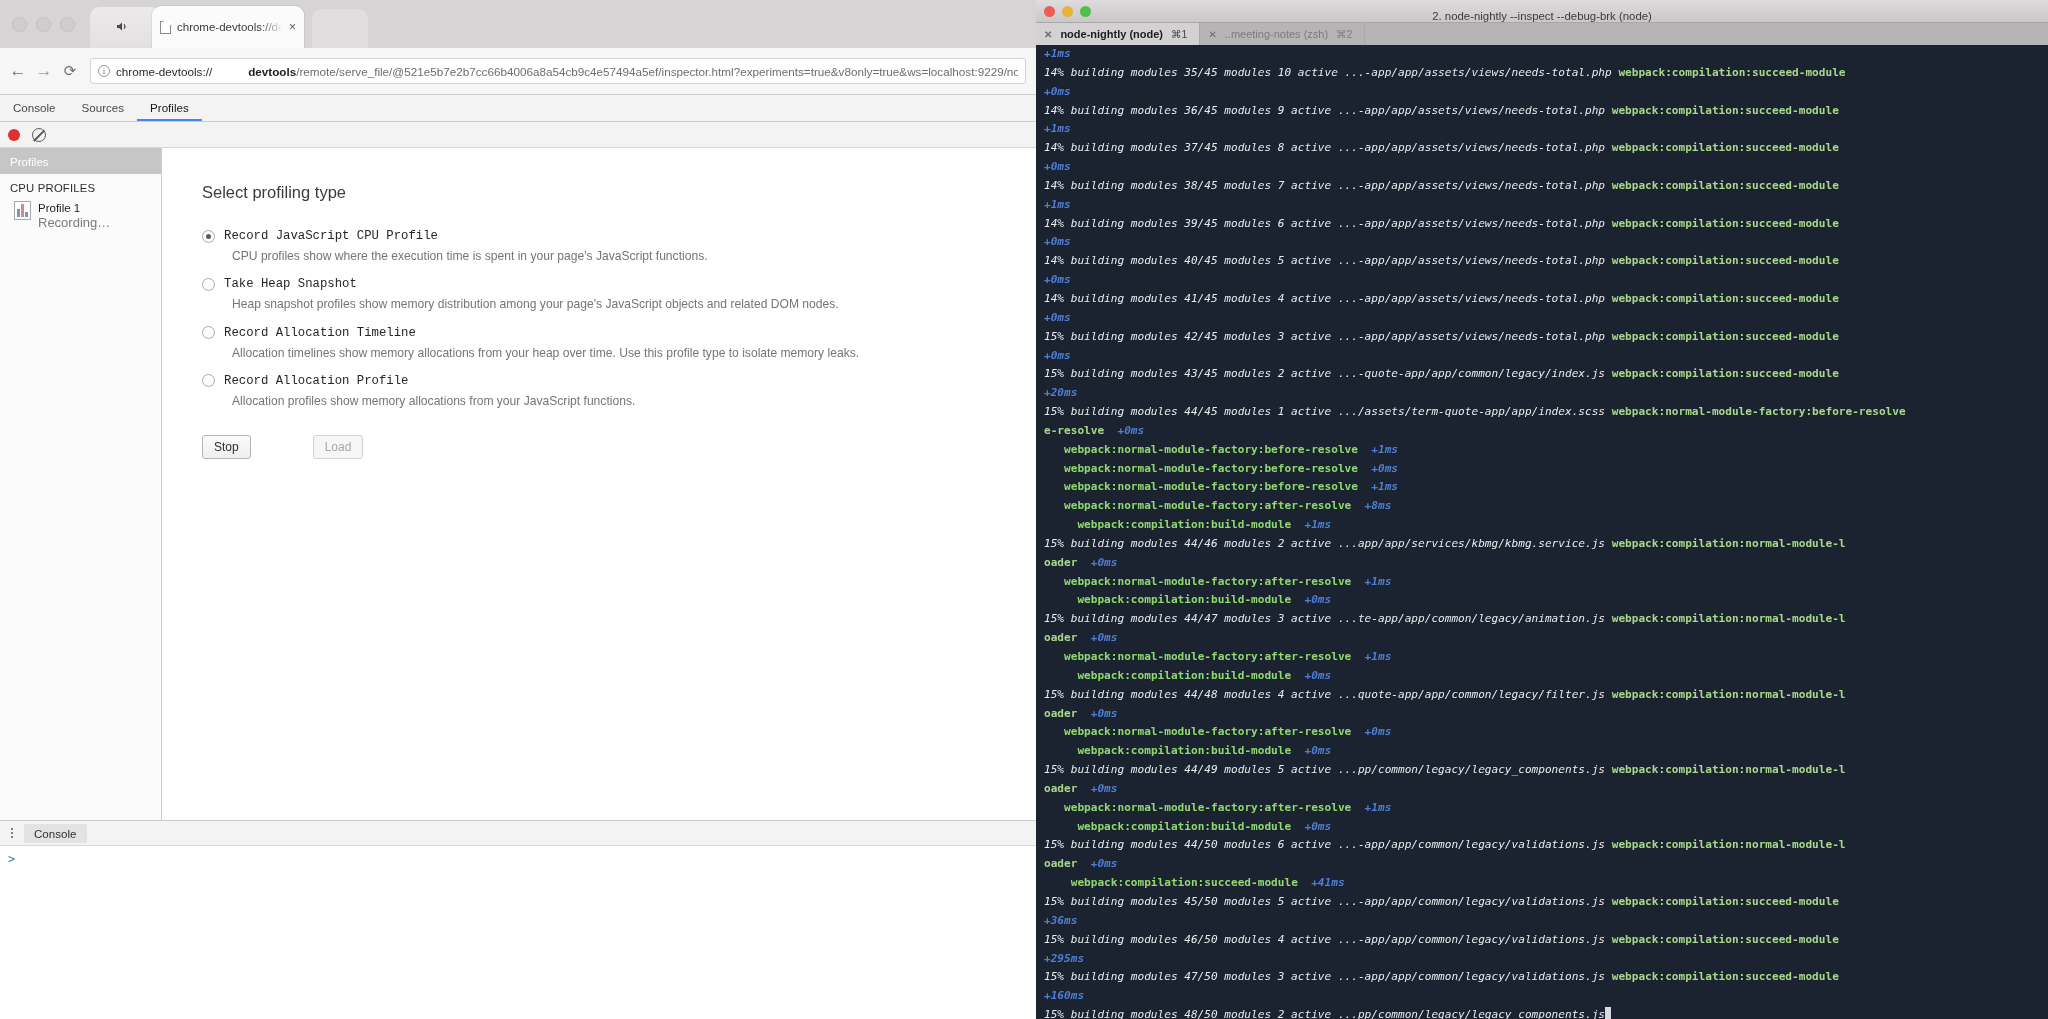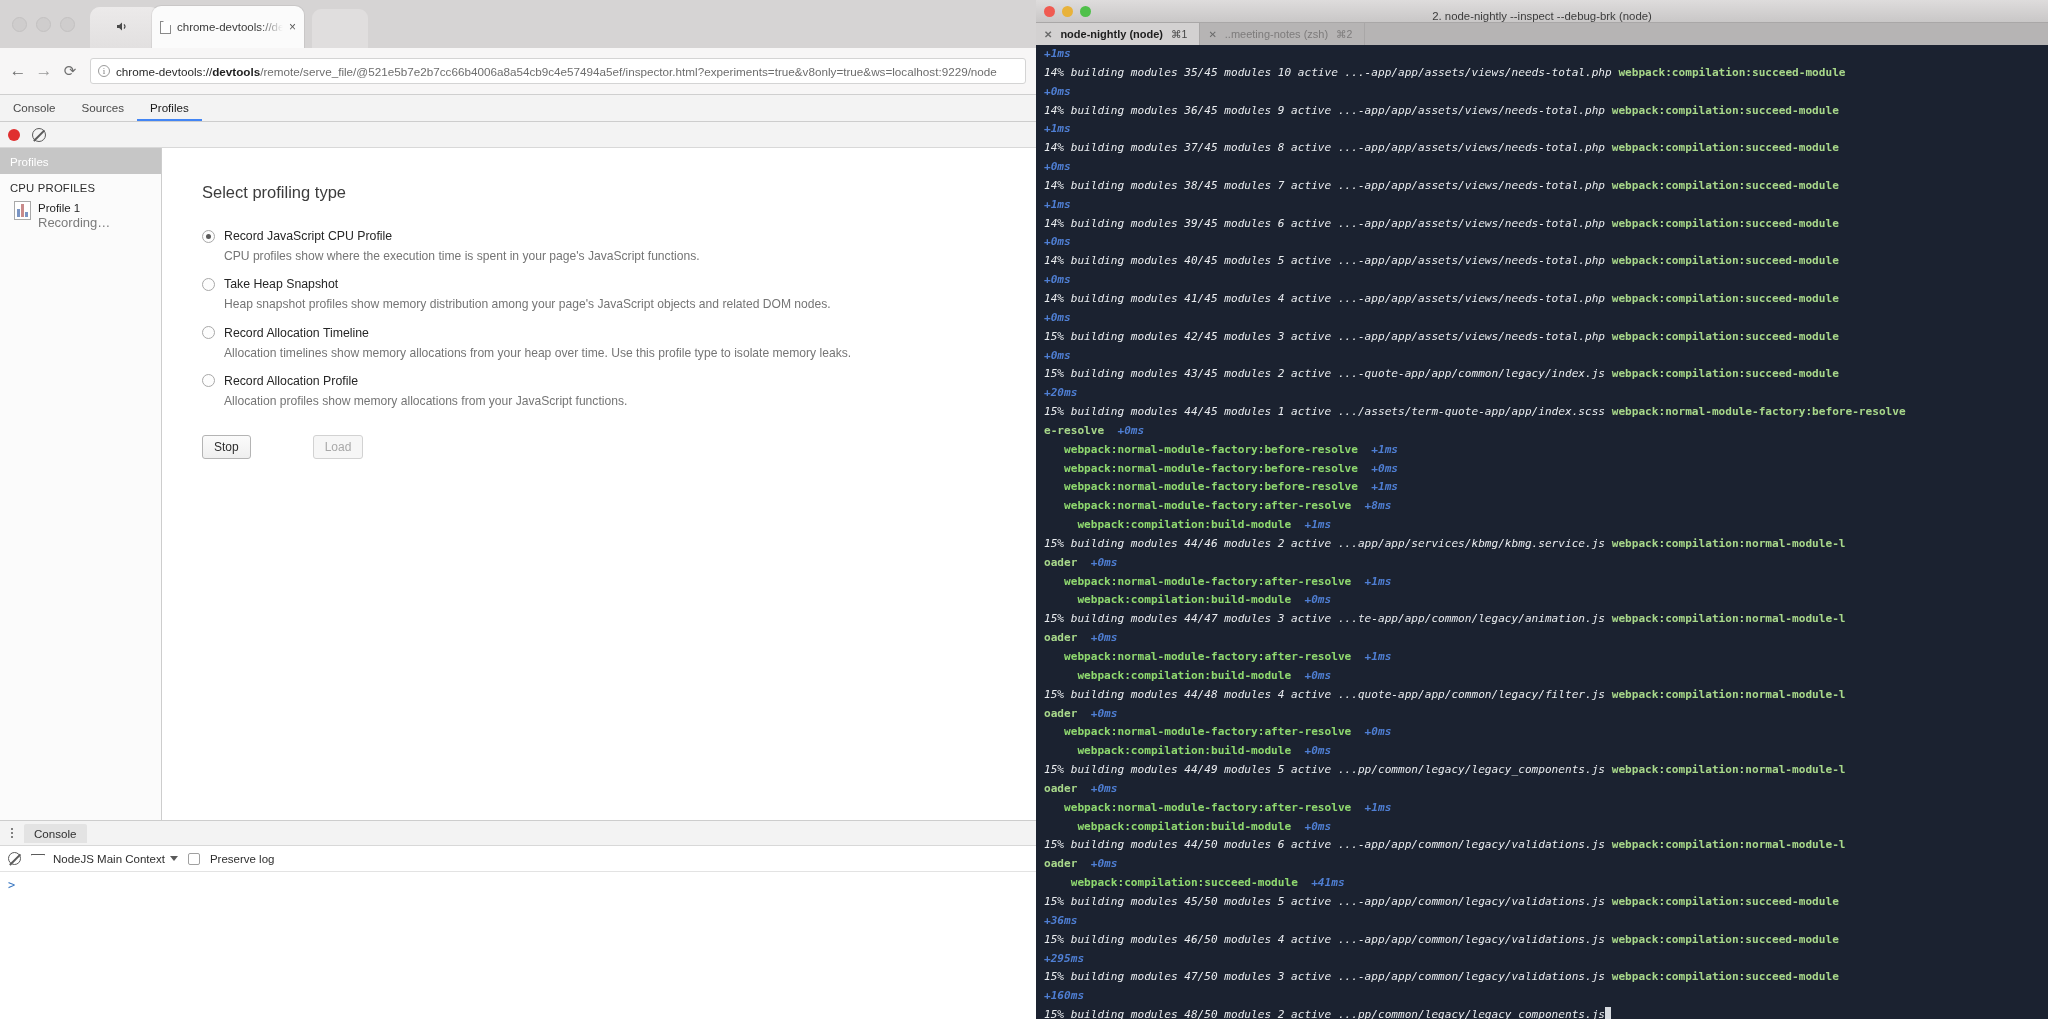--- a/index.html
+++ b/index.html
@@ -85,21 +85,21 @@
     background: #fff; border: 1px solid #d4d4d4; border-radius: 3px;
     display: flex; align-items: center; padding: 0 7px; gap: 6px;
     font-size: 11.7px; overflow: hidden;
   }
   .omni-info {
     flex: none; width: 12px; height: 12px; border: 1px solid #9a9a9a;
     border-radius: 50%; color: #7a7a7a; font-size: 9px; line-height: 10px;
     text-align: center; font-family: "Liberation Serif", serif;
   }
   .omni-url { white-space: nowrap; color: #6d6d6d; overflow: hidden; }
-  .omni-url b { color: #1f1f1f; font-weight: 700; }
+  .omni-url b { color: #1f1f1f; font-weight: 700; margin-left: 36px; }
   .omni-url .dark { color: #2a2a2a; }
 
   
   .dt-tabs {
     position: absolute; left: 0; top: 95px; width: 1036px; height: 27px;
     background: #f3f3f3; border-bottom: 1px solid #cdcdcd;
     display: flex; align-items: stretch; font-size: 11.6px;
   }
   .dt-tab {
     padding: 0 13px; display: flex; align-items: center; color: #4a4a4a;
@@ -154,32 +154,32 @@
   .dt-main {
     position: absolute; left: 162px; top: 148px; right: 0; bottom: 199px;
     background: #ffffff; overflow: hidden;
   }
   .prof-title {
     font-size: 16.5px; color: #3c3c3c; font-weight: 400;
     margin: 35px 0 0 40px;
   }
   .prof-opts { margin: 27px 0 0 40px; }
   .prof-opt { margin-bottom: 13px; }
-  .opt-row { display: flex; align-items: center; gap: 9px; }
+  .opt-row { display: flex; align-items: center; gap: 9px; font-family: Liberation Mono, monospace; }
   .radio {
     width: 13px; height: 13px; border-radius: 50%; flex: none;
     border: 1px solid #a8a8a8; background: #fdfdfd; position: relative;
   }
   .radio.on:after {
     content:""; position:absolute; left: 3px; top: 3px;
     width: 5px; height: 5px; border-radius: 50%; background: #5a5a5a;
   }
   .opt-label { font-size: 12.3px; color: #262626; }
   .opt-desc {
-    font-size: 12.1px; color: #757575; margin: 5px 0 0 22px; line-height: 1.35;
+    font-size: 12.1px; color: #757575; margin: 5px 0 0 30px; line-height: 1.35;
   }
   .prof-buttons { display: flex; gap: 62px; margin: 26px 0 0 40px; }
   .btn {
     min-width: 48px; height: 22px; padding: 11px 11px;
     font-size: 12px; border: 1px solid #b4b4b4; border-radius: 3px;
     background: linear-gradient(#fbfbfb,#efefef); color: #2d2d2d;
     display: flex; align-items: center; justify-content: center;
   }
   .btn.disabled { color: #a8a8a8; background:#f6f6f6; border-color:#d2d2d2; }
 
@@ -414,30 +414,20 @@
 
     <div class="dt-drawer">
       <div class="drawer-tabs">
         <div class="kebab">
             <span></span>
             <span></span>
             <span></span>
           </div>
         <div class="drawer-tab">Console</div>
       </div>
-      <div class="console-bar">
-        <span class="clear-ic" style="width:13px;height:13px"></span>
-        <span class="funnel"></span>
-        <span class="ctx-sel">
-          <span>NodeJS Main Context</span>
-          <span class="caret-d"></span>
-        </span>
-        <span class="cb-checkbox"></span>
-        <span>Preserve log</span>
-      </div>
       <div class="console-prompt">&gt;</div>
     </div>
   </div>
 
   <div class="term-win">
     <div class="term-title">
       <div class="term-traffic">
         <span class="tt-red"></span>
         <span class="tt-yel"></span>
         <span class="tt-grn"></span>

